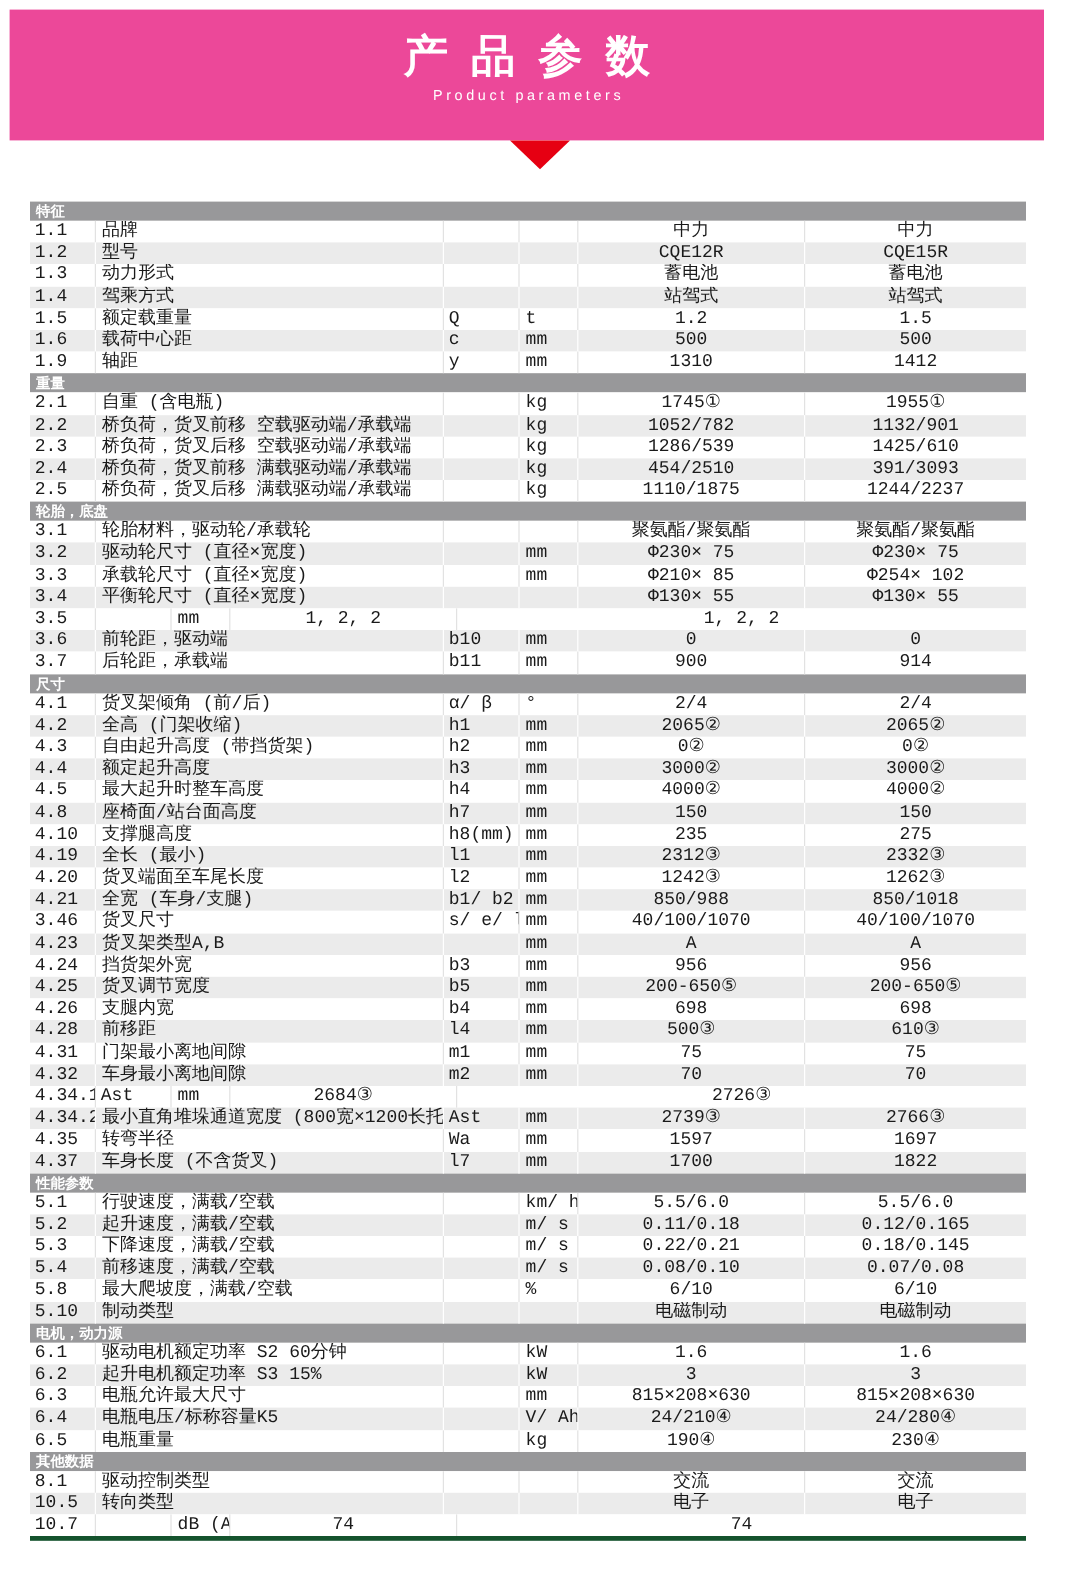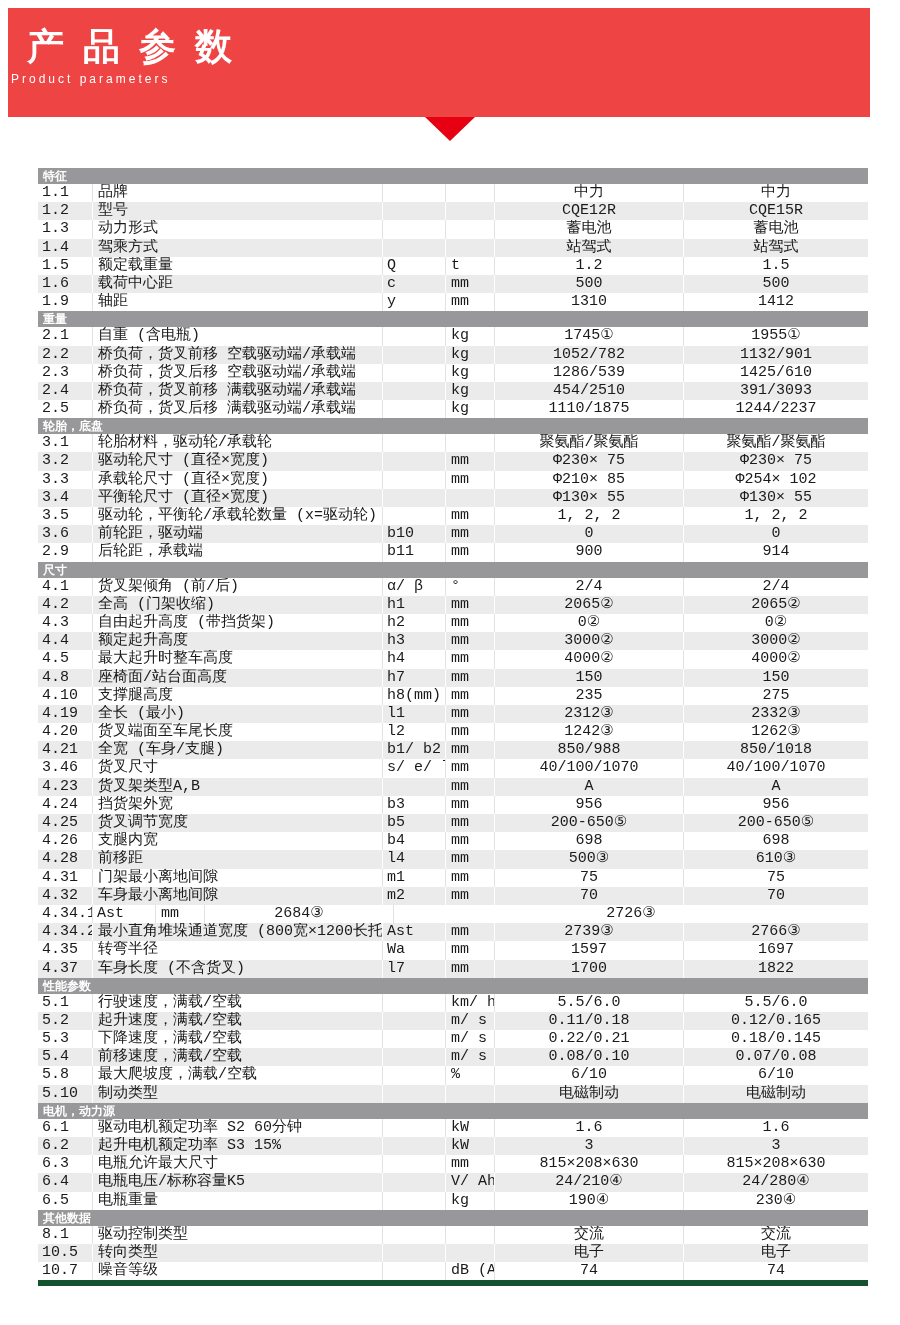--- a/index.html
+++ b/index.html
@@ -6,21 +6,21 @@
   html,body { width:900px; background:#ffffff; }
   body {
     height:1325px;
     position:relative;
     font-family:"Liberation Sans","DejaVu Sans",sans-serif;
     color:#1a1a1a;
     overflow:hidden;
   }
   .banner {
     position:absolute; left:8px; top:8px; width:862px; height:109px;
-    background:#ef4444; text-align:left;
+    background:#ec4899; text-align:center;
   }
   .banner-title {
     padding-top:17px;
     font-size:37px; font-weight:bold; color:#ffffff;
     letter-spacing:19px; text-indent:19px;
     line-height:44px;
   }
   .banner-subtitle {
     margin-top:3px;
     font-size:12px; color:#ffffff;
@@ -28,22 +28,22 @@
     font-weight:normal;
   }
   .banner-arrow {
     position:absolute; left:50%; top:117px; transform:translateX(-50%);
     width:0; height:0;
     border-left:25px solid transparent;
     border-right:25px solid transparent;
     border-top:24px solid #e60012;
   }
   .spec-table {
-    position:absolute; left:38px; top:168px; width:830px;
-    border-bottom:6px solid #14532d;
+    position:absolute; left:25px; top:168px; width:830px;
+    border-bottom:4px solid #14532d;
   }
   .sec {
     height:16px; line-height:16px;
     background:#98989a; color:#ffffff;
     font-size:12px; font-weight:bold;
     padding-left:5px;
     overflow:hidden; white-space:nowrap;
   }
   .row {
     display:flex; height:18.2px; line-height:18.3px;
@@ -199,36 +199,35 @@
     <div class="row alt">
       <div class="cell c-no">3.4</div>
       <div class="cell c-desc">平衡轮尺寸 (直径×宽度)</div>
       <div class="cell c-sym"></div>
       <div class="cell c-unit"></div>
       <div class="cell c-v1">Φ130× 55</div>
       <div class="cell c-v2">Φ130× 55</div>
     </div>
     <div class="row">
       <div class="cell c-no">3.5</div>
-      <div class="cell c-desc">驱动轮，平衡轮/承载轮数量 (x=驱动轮)</div>
       <div class="cell c-sym"></div>
       <div class="cell c-unit">mm</div>
       <div class="cell c-v1">1, 2, 2</div>
       <div class="cell c-v2">1, 2, 2</div>
     </div>
     <div class="row alt">
       <div class="cell c-no">3.6</div>
       <div class="cell c-desc">前轮距，驱动端</div>
       <div class="cell c-sym">b10</div>
       <div class="cell c-unit">mm</div>
       <div class="cell c-v1">0</div>
       <div class="cell c-v2">0</div>
     </div>
     <div class="row">
-      <div class="cell c-no">2.9</div>
+      <div class="cell c-no">3.7</div>
       <div class="cell c-desc">后轮距，承载端</div>
       <div class="cell c-sym">b11</div>
       <div class="cell c-unit">mm</div>
       <div class="cell c-v1">900</div>
       <div class="cell c-v2">914</div>
     </div>
     <div class="sec">尺寸</div>
     <div class="row">
       <div class="cell c-no">4.1</div>
       <div class="cell c-desc">货叉架倾角 (前/后)</div>
@@ -506,19 +505,18 @@
     <div class="row alt">
       <div class="cell c-no">10.5</div>
       <div class="cell c-desc">转向类型</div>
       <div class="cell c-sym"></div>
       <div class="cell c-unit"></div>
       <div class="cell c-v1">电子</div>
       <div class="cell c-v2">电子</div>
     </div>
     <div class="row">
       <div class="cell c-no">10.7</div>
-      <div class="cell c-desc">噪音等级</div>
       <div class="cell c-sym"></div>
       <div class="cell c-unit">dB (A)</div>
       <div class="cell c-v1">74</div>
       <div class="cell c-v2">74</div>
     </div>
   </div>
 
 </body></html>

